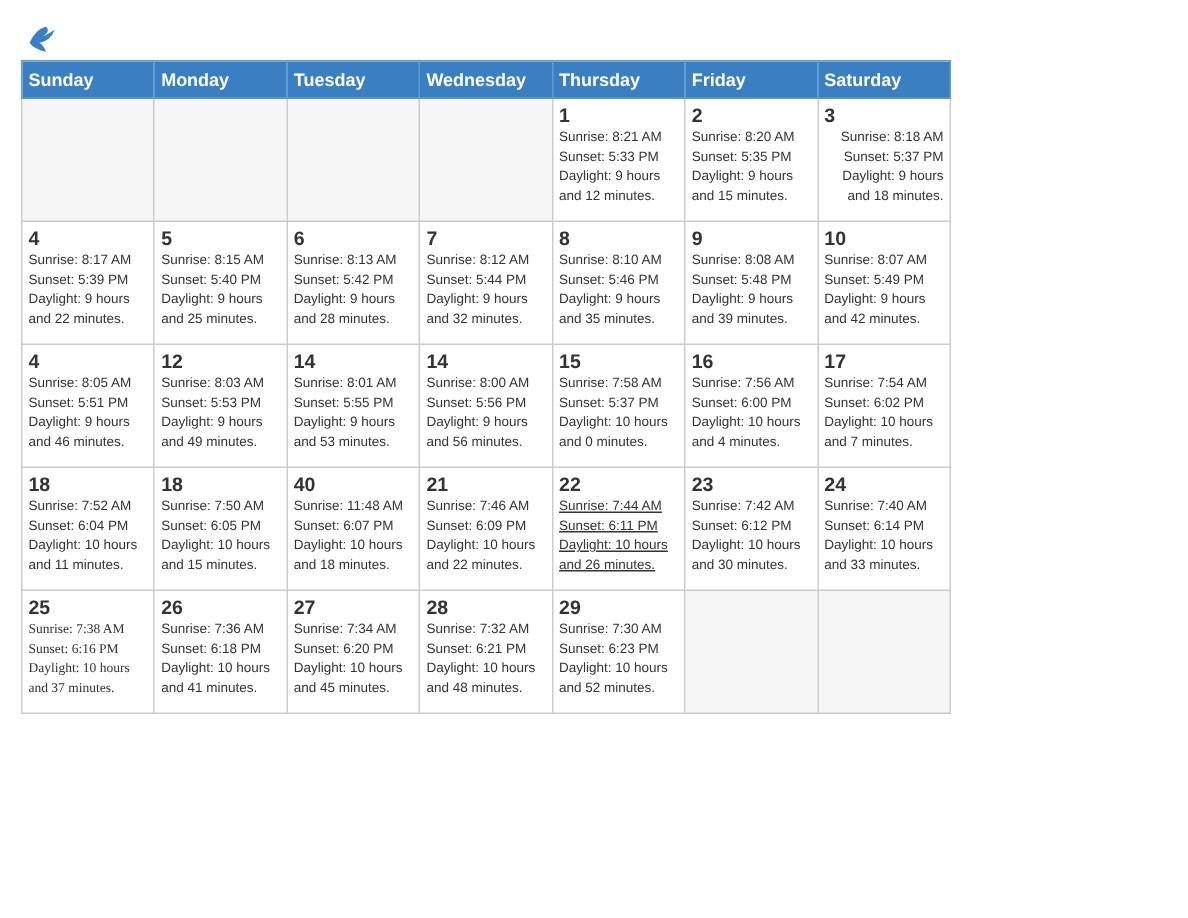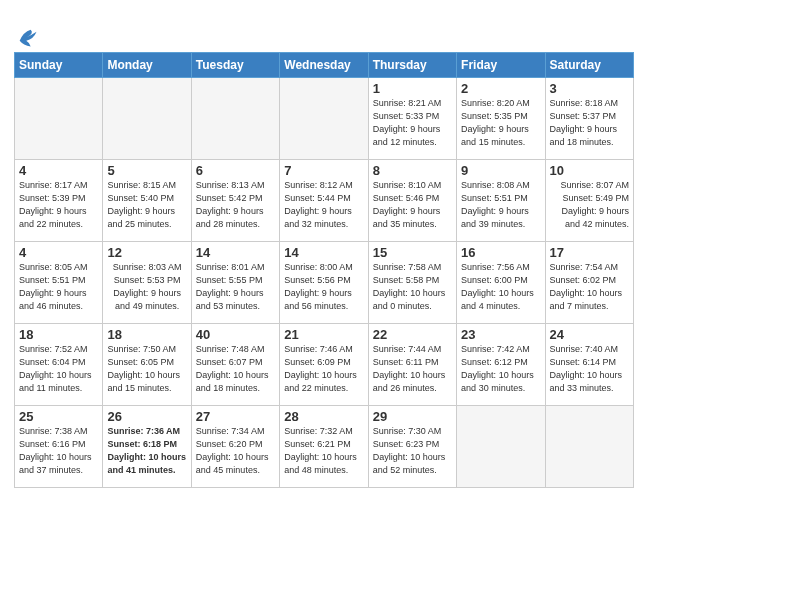--- a/index.html
+++ b/index.html
@@ -6,21 +6,20 @@
     body {
       font-family: Arial, sans-serif;
       background: #fff;
       width: 792px;
       height: 612px;
       overflow: hidden;
     }
     .container {
       width: 648px;
       padding: 10px 14px 8px 14px;
-      margin-top: 12px;
     }
     .header-row {
       display: flex;
       justify-content: space-between;
       align-items: flex-start;
       margin-bottom: 4px;
     }
     .logo {
       display: flex;
       align-items: center;
@@ -143,21 +142,21 @@
           </td>
           <td class="has-data">
             <span class="day-number">2</span>
             <div class="day-info" style="white-space: pre-line;">Sunrise: 8:20 AM
 Sunset: 5:35 PM
 Daylight: 9 hours
 and 15 minutes.</div>
           </td>
           <td class="has-data">
             <span class="day-number">3</span>
-            <div class="day-info" style="white-space: pre-line;">Sunrise: 8:18 AM
+            <div class="day-info" style="white-space: pre-line; text-align: right;">Sunrise: 8:18 AM
 Sunset: 5:37 PM
 Daylight: 9 hours
 and 18 minutes.</div>
           </td>
         </tr>
         <tr>
           <td class="has-data">
             <span class="day-number">4</span>
             <div class="day-info" style="white-space: pre-line;">Sunrise: 8:17 AM
 Sunset: 5:39 PM
@@ -188,43 +187,43 @@
           <td class="has-data">
             <span class="day-number">8</span>
             <div class="day-info" style="white-space: pre-line;">Sunrise: 8:10 AM
 Sunset: 5:46 PM
 Daylight: 9 hours
 and 35 minutes.</div>
           </td>
           <td class="has-data">
             <span class="day-number">9</span>
             <div class="day-info" style="white-space: pre-line;">Sunrise: 8:08 AM
-Sunset: 5:51 PM
+Sunset: 5:48 PM
 Daylight: 9 hours
 and 39 minutes.</div>
           </td>
           <td class="has-data">
             <span class="day-number">10</span>
-            <div class="day-info" style="white-space: pre-line; text-align: right;">Sunrise: 8:07 AM
+            <div class="day-info" style="white-space: pre-line;">Sunrise: 8:07 AM
 Sunset: 5:49 PM
 Daylight: 9 hours
 and 42 minutes.</div>
           </td>
         </tr>
         <tr>
           <td class="has-data">
             <span class="day-number">4</span>
             <div class="day-info" style="white-space: pre-line;">Sunrise: 8:05 AM
 Sunset: 5:51 PM
 Daylight: 9 hours
 and 46 minutes.</div>
           </td>
           <td class="has-data">
             <span class="day-number">12</span>
-            <div class="day-info" style="white-space: pre-line; text-align: center;">Sunrise: 8:03 AM
+            <div class="day-info" style="white-space: pre-line;">Sunrise: 8:03 AM
 Sunset: 5:53 PM
 Daylight: 9 hours
 and 49 minutes.</div>
           </td>
           <td class="has-data">
             <span class="day-number">14</span>
             <div class="day-info" style="white-space: pre-line;">Sunrise: 8:01 AM
 Sunset: 5:55 PM
 Daylight: 9 hours
 and 53 minutes.</div>
@@ -232,21 +231,21 @@
           <td class="has-data">
             <span class="day-number">14</span>
             <div class="day-info" style="white-space: pre-line;">Sunrise: 8:00 AM
 Sunset: 5:56 PM
 Daylight: 9 hours
 and 56 minutes.</div>
           </td>
           <td class="has-data">
             <span class="day-number">15</span>
             <div class="day-info" style="white-space: pre-line;">Sunrise: 7:58 AM
-Sunset: 5:58 PM
+Sunset: 5:37 PM
 Daylight: 10 hours
 and 0 minutes.</div>
           </td>
           <td class="has-data">
             <span class="day-number">16</span>
             <div class="day-info" style="white-space: pre-line;">Sunrise: 7:56 AM
 Sunset: 6:00 PM
 Daylight: 10 hours
 and 4 minutes.</div>
           </td>
@@ -268,35 +267,35 @@
           </td>
           <td class="has-data">
             <span class="day-number">18</span>
             <div class="day-info" style="white-space: pre-line;">Sunrise: 7:50 AM
 Sunset: 6:05 PM
 Daylight: 10 hours
 and 15 minutes.</div>
           </td>
           <td class="has-data">
             <span class="day-number">40</span>
-            <div class="day-info" style="white-space: pre-line;">Sunrise: 7:48 AM
+            <div class="day-info" style="white-space: pre-line;">Sunrise: 11:48 AM
 Sunset: 6:07 PM
 Daylight: 10 hours
 and 18 minutes.</div>
           </td>
           <td class="has-data">
             <span class="day-number">21</span>
             <div class="day-info" style="white-space: pre-line;">Sunrise: 7:46 AM
 Sunset: 6:09 PM
 Daylight: 10 hours
 and 22 minutes.</div>
           </td>
           <td class="has-data">
             <span class="day-number">22</span>
-            <div class="day-info" style="white-space: pre-line;">Sunrise: 7:44 AM
+            <div class="day-info" style="white-space: pre-line; text-decoration: underline;">Sunrise: 7:44 AM
 Sunset: 6:11 PM
 Daylight: 10 hours
 and 26 minutes.</div>
           </td>
           <td class="has-data">
             <span class="day-number">23</span>
             <div class="day-info" style="white-space: pre-line;">Sunrise: 7:42 AM
 Sunset: 6:12 PM
 Daylight: 10 hours
 and 30 minutes.</div>
@@ -305,28 +304,28 @@
             <span class="day-number">24</span>
             <div class="day-info" style="white-space: pre-line;">Sunrise: 7:40 AM
 Sunset: 6:14 PM
 Daylight: 10 hours
 and 33 minutes.</div>
           </td>
         </tr>
         <tr>
           <td class="has-data">
             <span class="day-number">25</span>
-            <div class="day-info" style="white-space: pre-line;">Sunrise: 7:38 AM
+            <div class="day-info" style="white-space: pre-line; font-family: Liberation Serif, serif;">Sunrise: 7:38 AM
 Sunset: 6:16 PM
 Daylight: 10 hours
 and 37 minutes.</div>
           </td>
           <td class="has-data">
             <span class="day-number">26</span>
-            <div class="day-info" style="white-space: pre-line; font-weight: bold;">Sunrise: 7:36 AM
+            <div class="day-info" style="white-space: pre-line;">Sunrise: 7:36 AM
 Sunset: 6:18 PM
 Daylight: 10 hours
 and 41 minutes.</div>
           </td>
           <td class="has-data">
             <span class="day-number">27</span>
             <div class="day-info" style="white-space: pre-line;">Sunrise: 7:34 AM
 Sunset: 6:20 PM
 Daylight: 10 hours
 and 45 minutes.</div>

